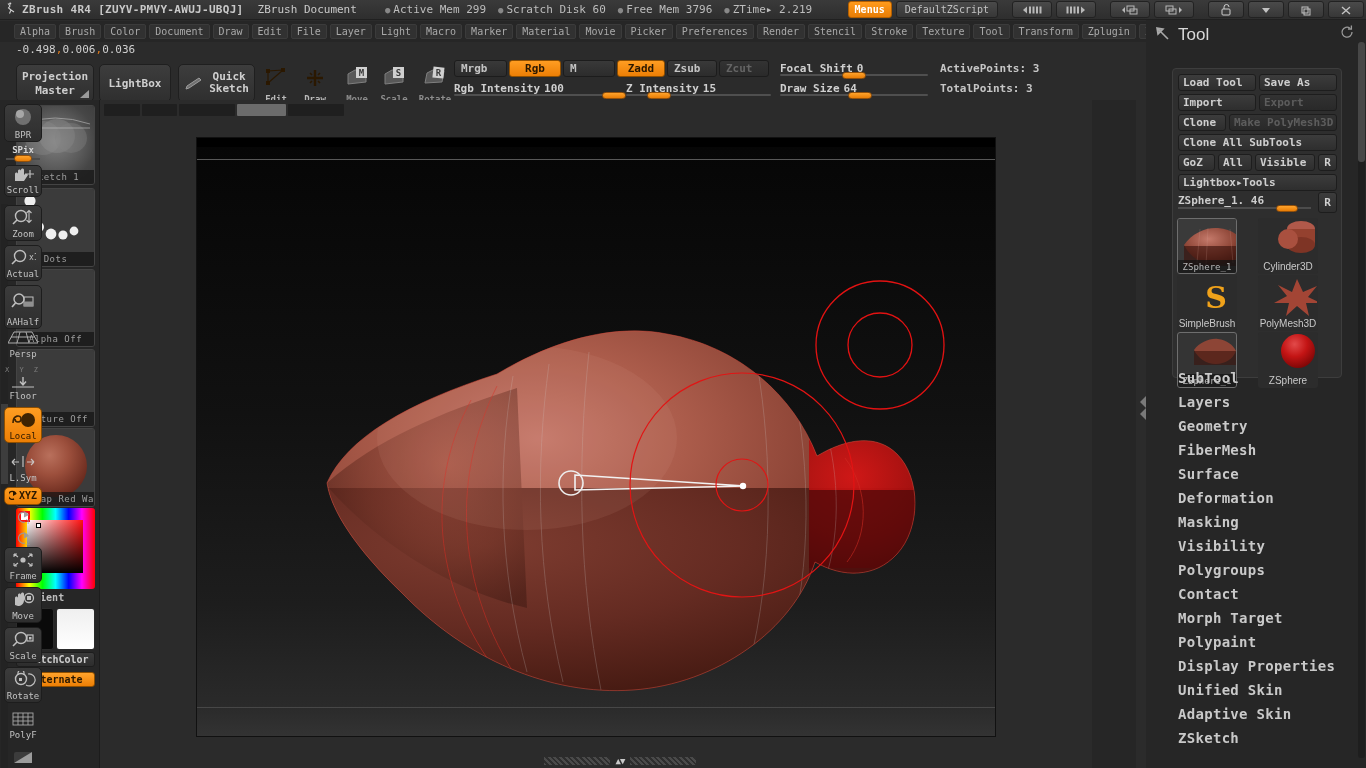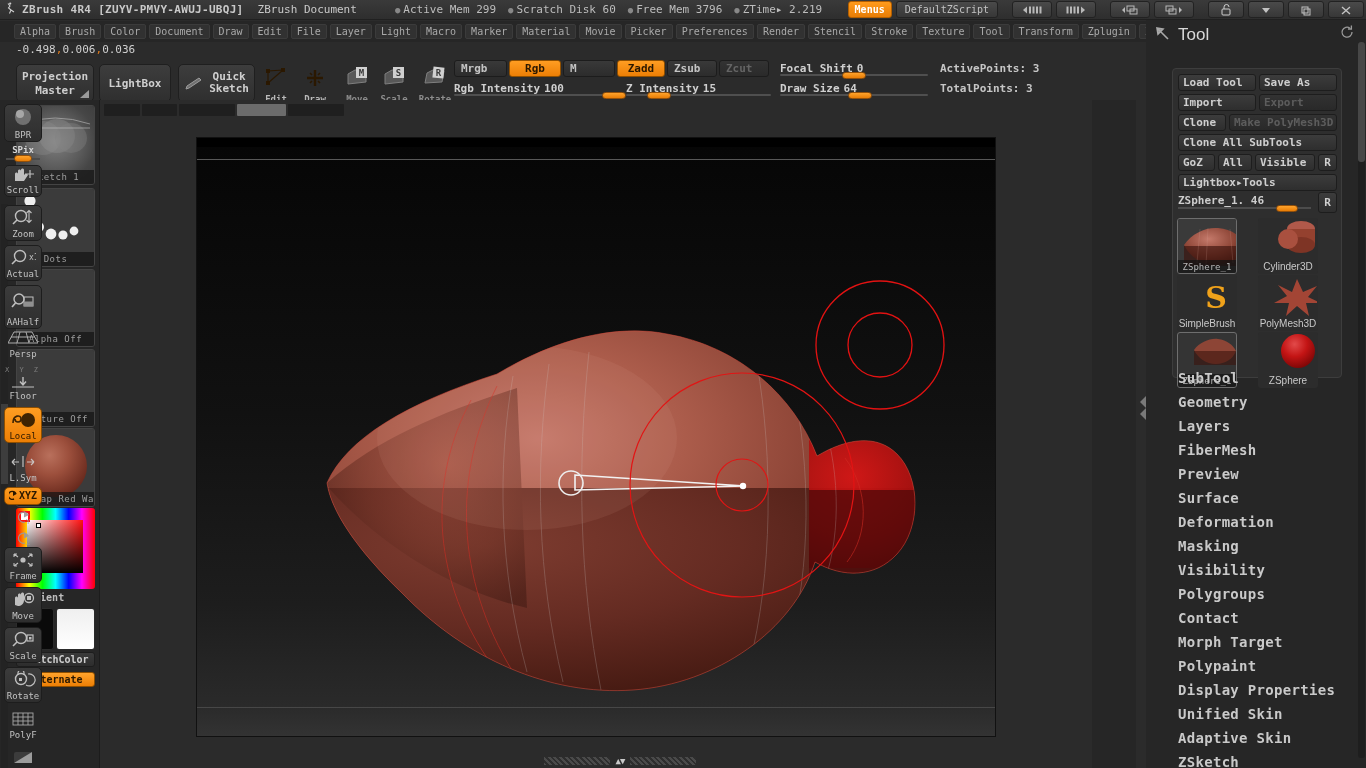--- a/index.html
+++ b/index.html
@@ -14,21 +14,21 @@
 
   
   .titlebar{
     position:absolute; left:0; top:0; width:1366px; height:20px;
     background:linear-gradient(#3a3a3a,#2e2e2e);
     border-bottom:1px solid #202020;
     display:flex; align-items:center; font-size:11px; color:#c9c9c9;
   }
   .tb-logo{ width:22px; text-align:center; color:#cfcfcf; font-size:12px; }
   .tb-title{ font-weight:bold; letter-spacing:.3px; margin-right:14px; font-size:11px;}
-  .tb-doc{ margin-right:38px; font-size:11px;}
+  .tb-doc{ margin-right:28px; font-size:11px;}
   .tb-stat{ margin-right:12px; font-size:11px; color:#bdbdbd;}
   .tb-stat .dot{ color:#888; font-size:9px; margin-right:3px;}
   .tb-right{ position:absolute; right:2px; top:1px; display:flex; gap:4px; align-items:center;}
   .tb-btn{
     height:17px; min-width:24px; padding:0 6px;
     background:linear-gradient(#4a4a4a,#373737);
     border:1px solid #222; border-radius:3px;
     display:flex; align-items:center; justify-content:center;
     font-size:10px; color:#c2c2c2;
   }
@@ -911,24 +911,23 @@
           <path d="M16 18 C22 10 32 6 40 7 C49 8 55 13 58 19 C55 27 47 32 38 32 C28 32 20 26 16 18 Z" fill="#8d4536"></path>
           <rect x="16" y="19" width="44" height="14" fill="#3c140e" opacity=".6"></rect>
         </svg>
         <div class="cap">ZSphere_1</div>
       </div>
     </div>
   </div>
 
   <div class="menulist" id="menulist">
       <div>SubTool</div>
+      <div>Layers</div>
       <div>Geometry</div>
-      <div>Layers</div>
       <div>FiberMesh</div>
-      <div>Preview</div>
       <div>Surface</div>
       <div>Deformation</div>
       <div>Masking</div>
       <div>Visibility</div>
       <div>Polygroups</div>
       <div>Contact</div>
       <div>Morph Target</div>
       <div>Polypaint</div>
       <div>Display Properties</div>
       <div>Unified Skin</div>

